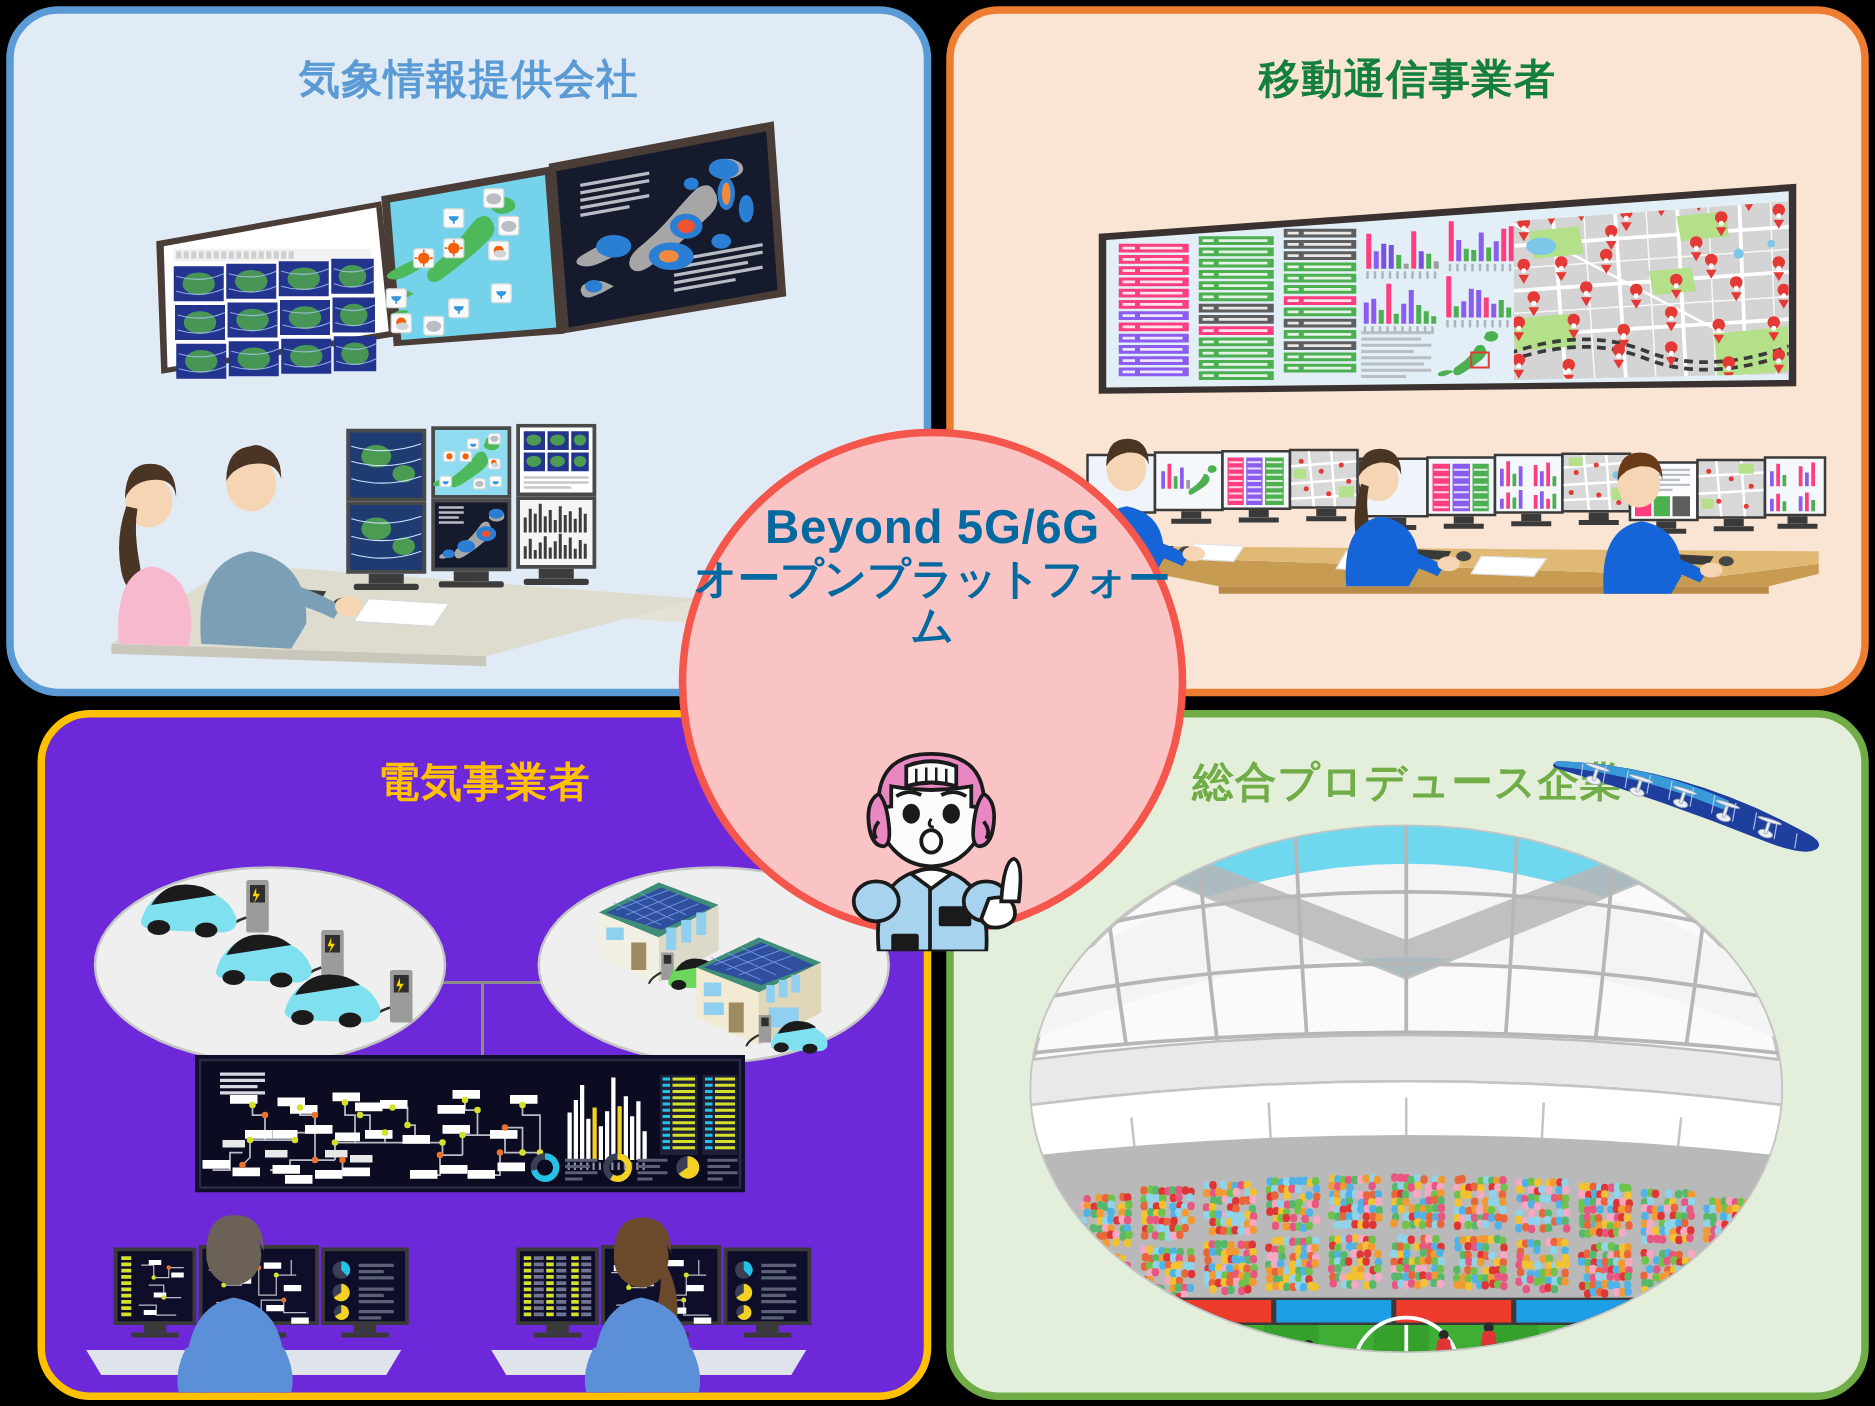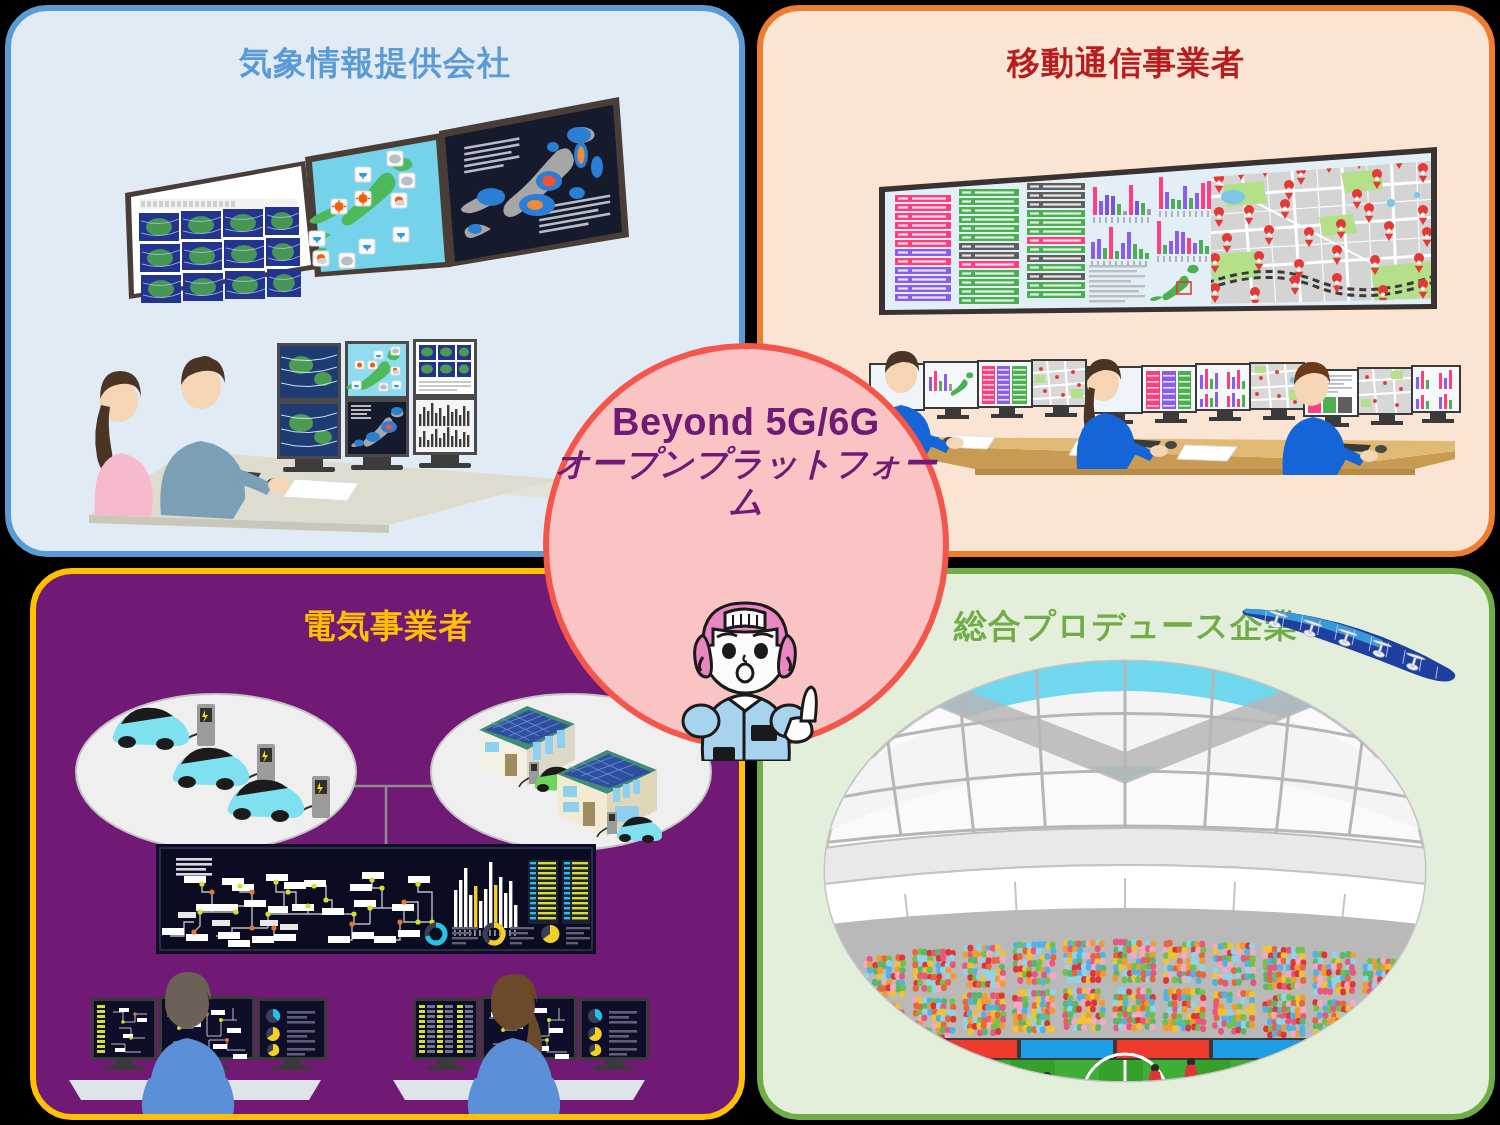--- a/index.html
+++ b/index.html
@@ -5,35 +5,35 @@
   html,body{margin:0;padding:0;background:#000;}
   body{width:1500px;height:1125px;overflow:hidden;font-family:"Liberation Sans","DejaVu Sans",sans-serif;}
   #stage{position:relative;width:1468px;height:1125px;background:#000;}
 
   .panel{position:absolute;border-radius:42px;box-sizing:border-box;overflow:hidden;}
   .panel-title{position:absolute;left:0;right:0;text-align:center;font-weight:bold;font-size:33px;letter-spacing:1px;}
 
   
   #p-weather{left:5px;  top:5px;   width:740px; height:552px; background:#e1ebf6; border:6px solid #5b9bd5;}
   #p-mobile {left:757px;top:5px;   width:738px; height:552px; background:#fae5d5; border:6px solid #ed7d31;}
-  #p-power  {left:30px; top:568px; width:715px; height:552px; background:#701a75; border:6px solid #ffc000;}
+  #p-power  {left:30px; top:568px; width:715px; height:552px; background:#6d28d9; border:6px solid #ffc000;}
   #p-produce{left:757px;top:568px; width:738px; height:552px; background:#e3efdb; border:6px solid #70ad47;}
 
   #t-weather{top:30px;color:#5b9bd5;}
-  #t-mobile {top:30px;color:#b91c1c;}
+  #t-mobile {top:30px;color:#15803d;}
   #t-power  {top:30px;color:#ffc000;}
   #t-produce{top:30px;color:#70ad47;}
 
   
   #bubble{position:absolute;left:543px;top:343px;width:406px;height:406px;border-radius:50%;
           background:#fbc4c4;border:6px solid #f4564b;box-sizing:border-box;z-index:40;
           display:flex;flex-direction:column;align-items:center;}
-  #bubble .btxt{margin-top:52px;text-align:center;color:#701a75;font-weight:bold;font-size:35px;line-height:1.12;}
+  #bubble .btxt{margin-top:52px;text-align:center;color:#0369a1;font-weight:bold;font-size:35px;line-height:1.12;}
   #bubble .btxt .l1{font-size:38px;letter-spacing:.5px;}
-  #bubble .btxt .l2{font-size:34px;font-style:italic;}
+  #bubble .btxt .l2{font-size:34px;}
   #bubble .mascot{position:absolute;bottom:-18px;left:50%;transform:translateX(-50%);}
 
   svg{display:block;}
 </style>
 </head>
 <body>
 
 <div id="stage">
 
   <div class="panel" id="p-weather">

